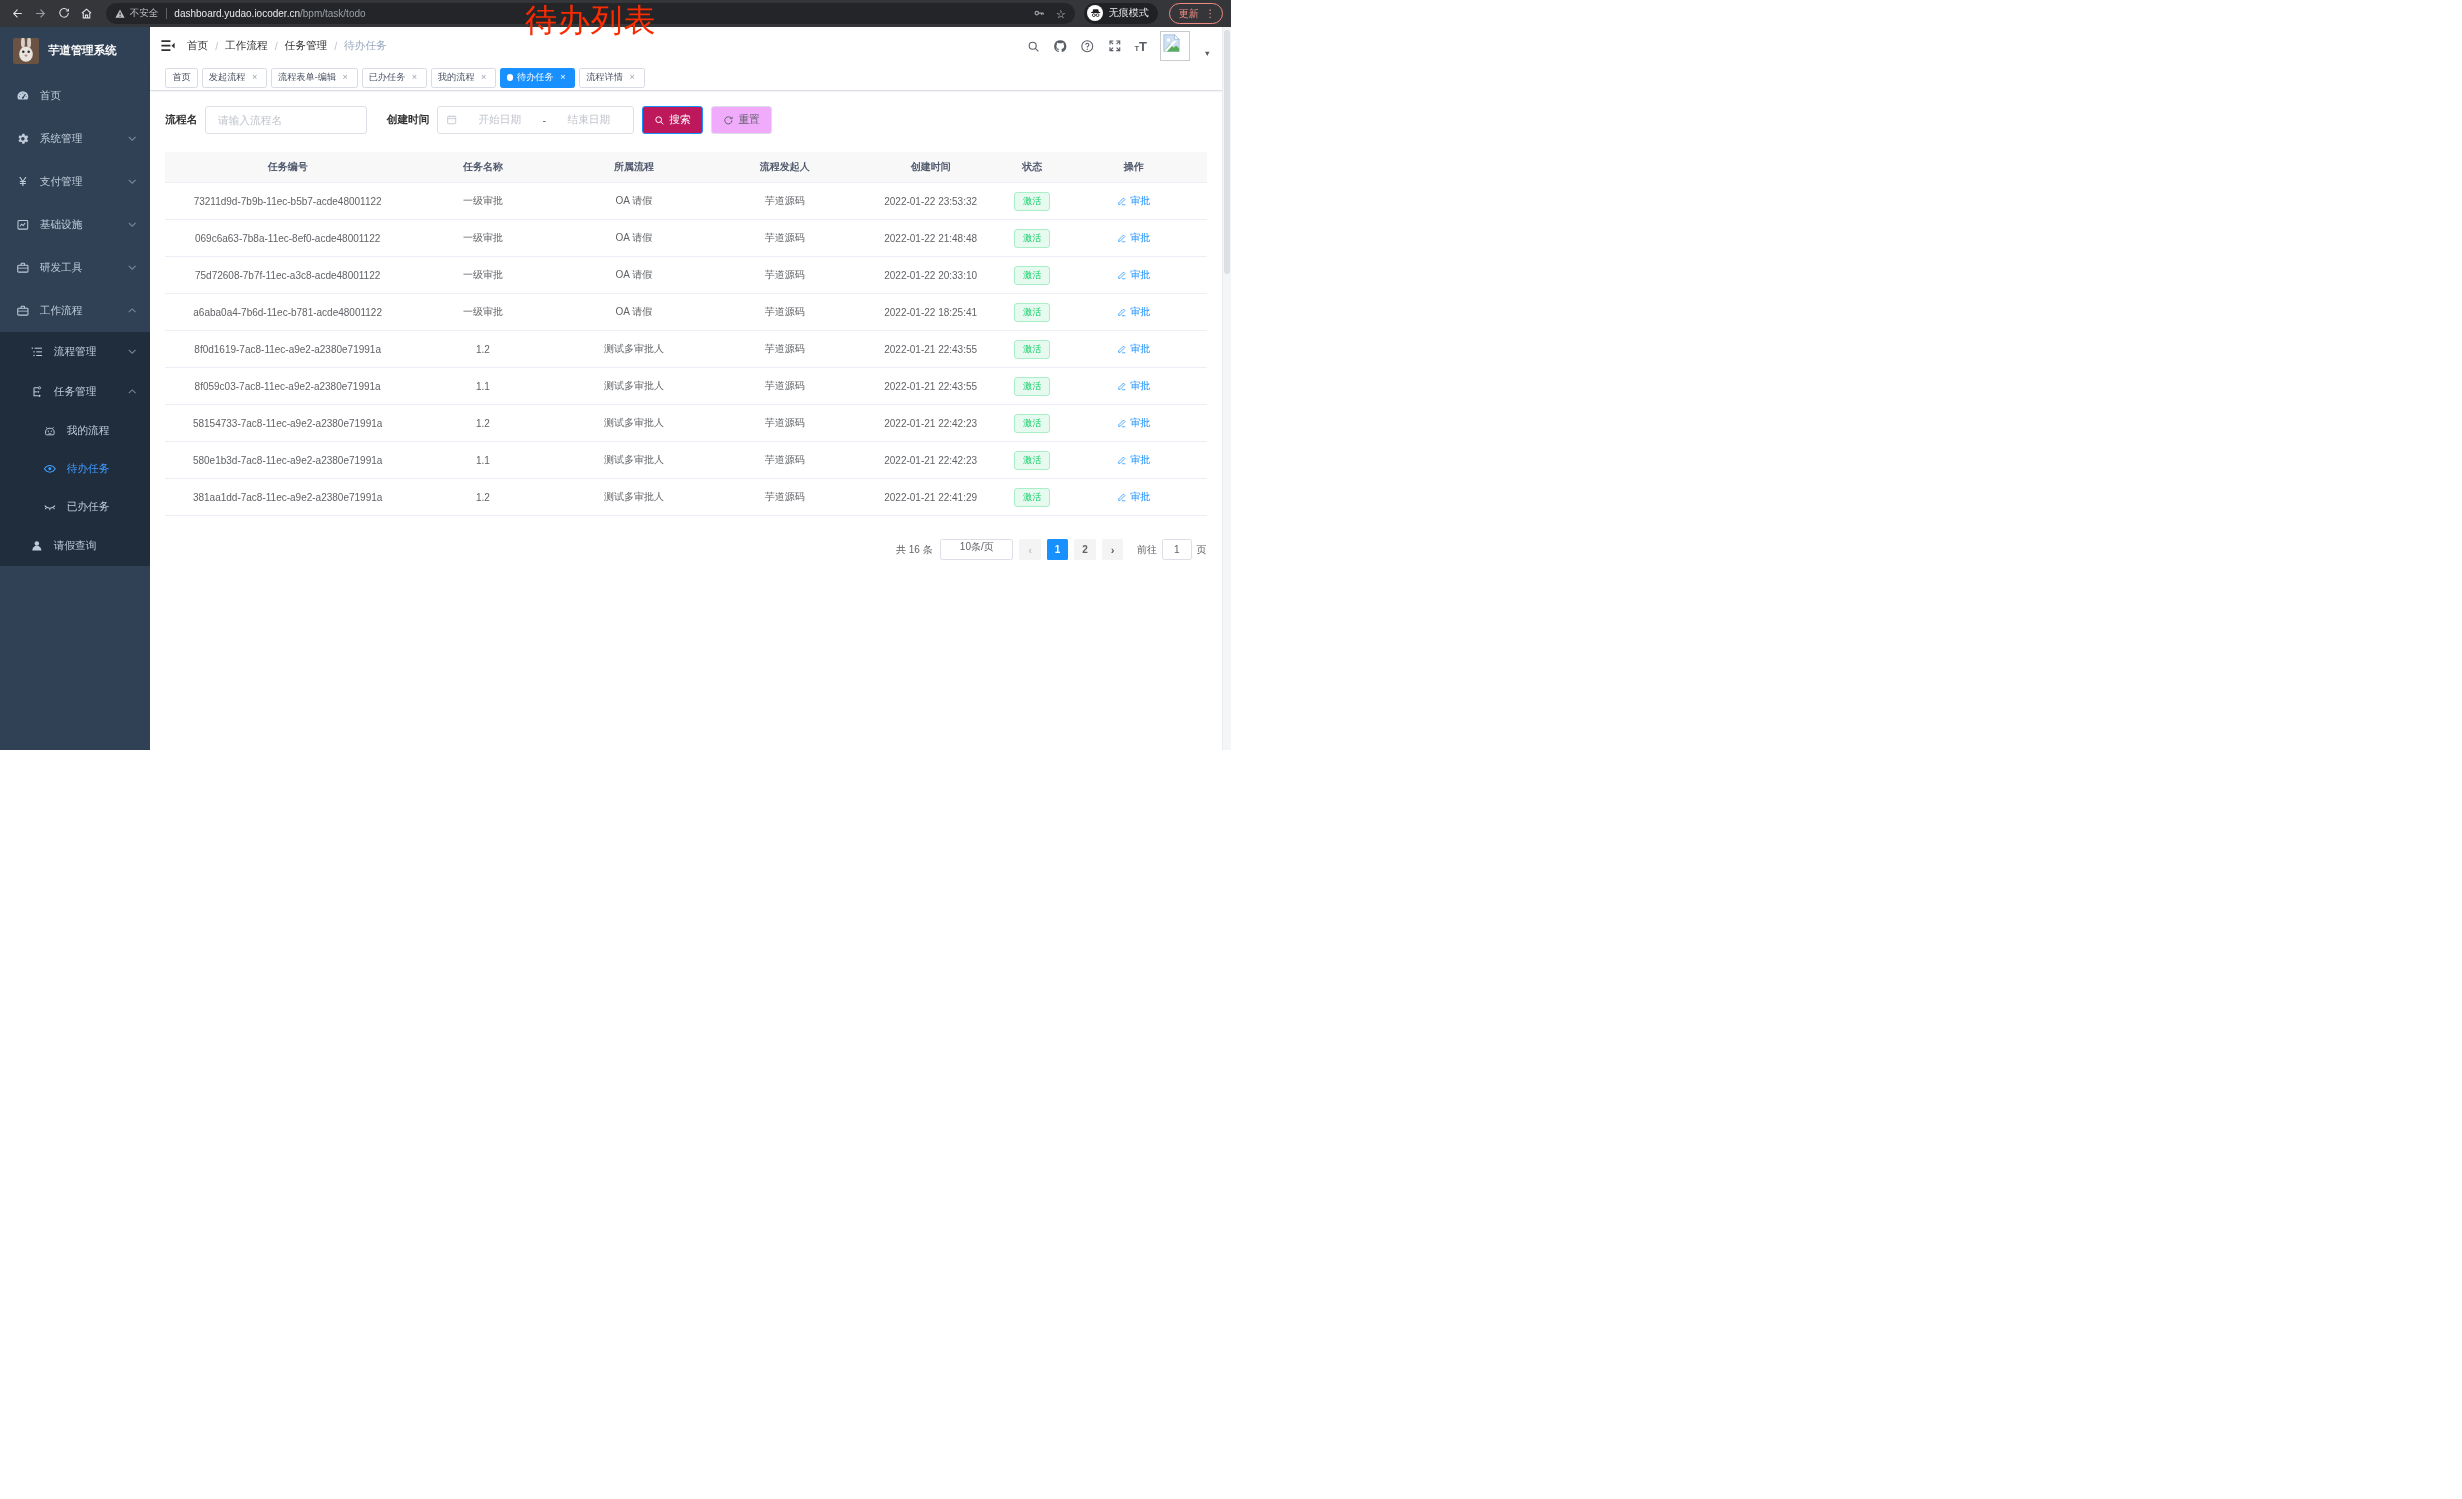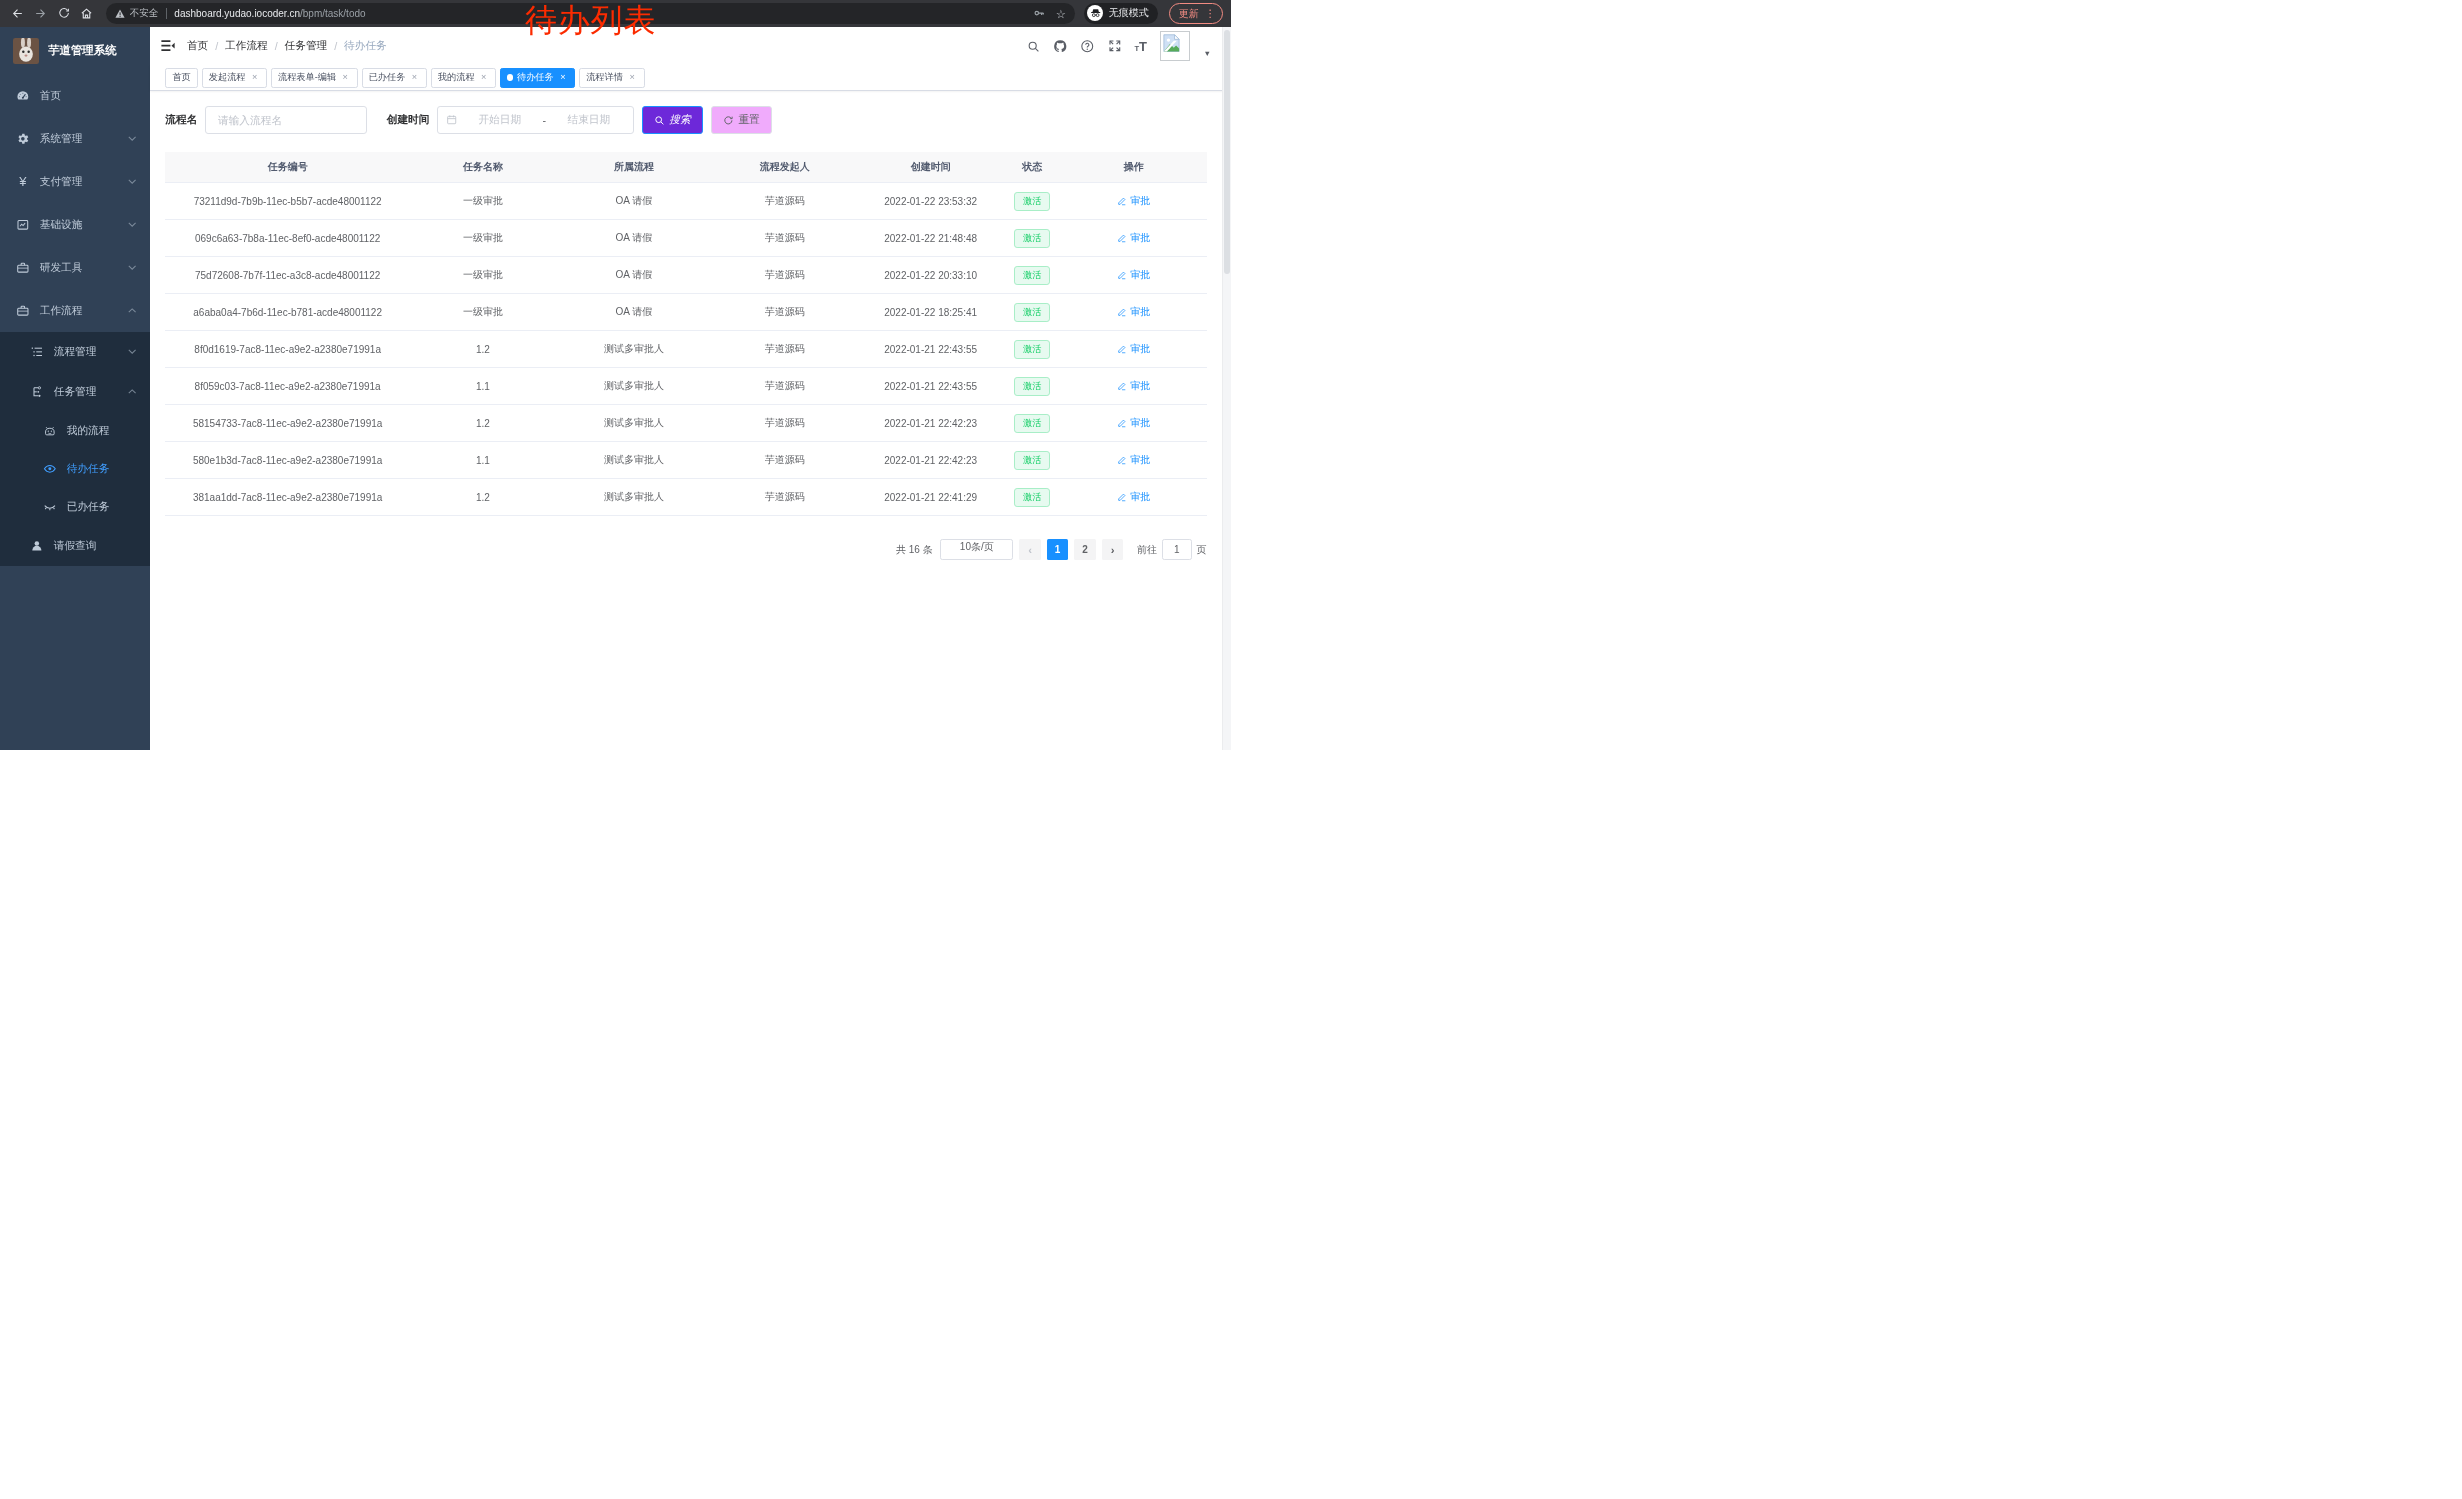--- a/index.html
+++ b/index.html
@@ -76,21 +76,21 @@
   .f-label { color:#303133; font-weight:600; white-space:nowrap; }
   .f-label.ml { margin-left:12.2px; }
   .ipt { height:27.5px; border:0.8px solid #dcdfe6; border-radius:3.1px; display:flex; align-items:center; padding:0 12px; }
   .name-input { width:162px; }
   .name-input input { border:none; outline:none; width:100%; font-size:10.7px; color:#606266; background:transparent; font-family:inherit; }
   .name-input input::placeholder { color:#c0c4cc; }
   .date-range { width:197px; gap:6.1px; color:#c0c4cc; font-size:10.7px; padding:0 7.6px; }
   .date-range .ph { flex:1; text-align:center; white-space:nowrap; }
   .date-range .rsep { color:#606266; flex:0 0 auto; }
   .btn { height:27.5px; border-radius:3.1px; display:flex; align-items:center; gap:4.6px; padding:0 11.4px; font-size:10.7px; cursor:pointer; white-space:nowrap; }
-  .btn-primary { background:#6d28d9; color:#fff; border:0.8px solid #1890ff;font-style:italic; }
+  .btn-primary { background:#be185d; color:#fff; border:0.8px solid #1890ff; }
   .btn-plain { background:#f0abfc; color:#606266; border:0.8px solid #dcdfe6; }
 
   table.grid { width:100%; border-collapse:collapse; table-layout:fixed; }
   .grid th { height:30.5px; background:#f8f8f9; color:#515a6e; font-size:10px; font-weight:bold; text-align:center; }
   .grid td { height:37px; color:#606266; font-size:10px; text-align:center; border-bottom:0.8px solid #ebeef5; overflow:hidden; white-space:nowrap; }
   .grid thead tr { border-bottom:0.8px solid #ebeef5; }
   .tag-success { display:inline-block; background:#e7faf0; border:0.8px solid #a8eec7; color:#13ce66; font-size:9.2px; line-height:17px; padding:0 7.6px; border-radius:3.1px; }
   .approve { color:#1890ff; display:inline-flex; align-items:center; gap:3.1px; cursor:pointer; text-decoration:none; font-size:10px; }
 
   

